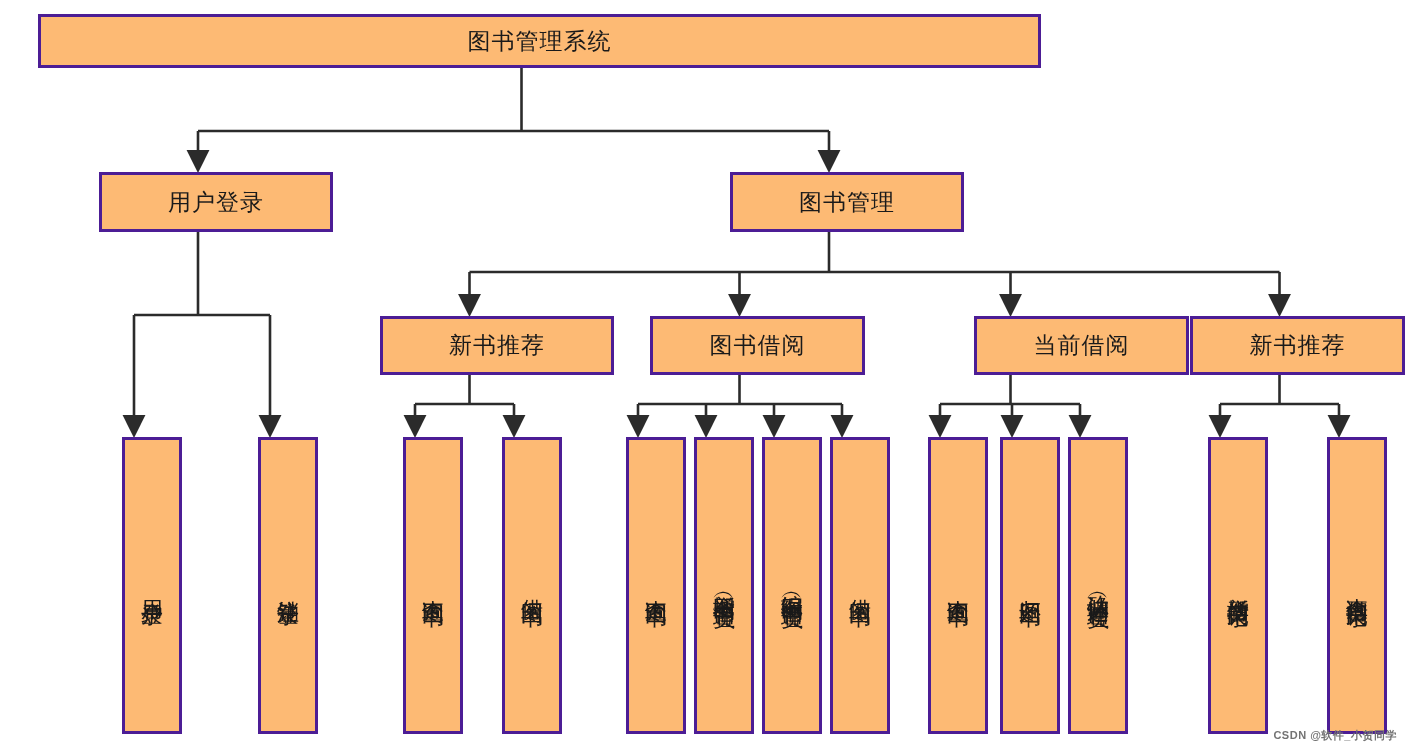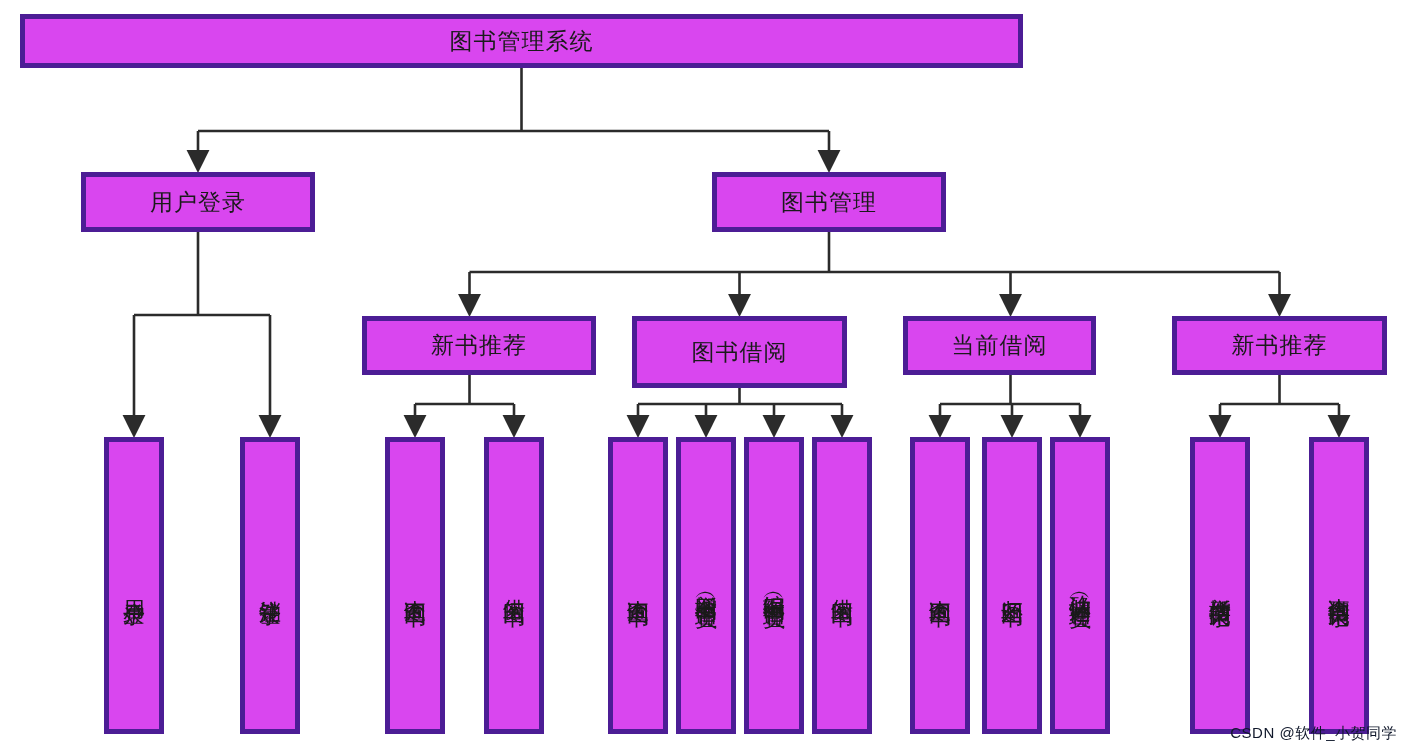--- a/index.html
+++ b/index.html
@@ -18,26 +18,27 @@
   #wires {
     position: absolute;
     left: 0; top: 0;
     width: 1405px;
     height: 747px;
     pointer-events: none;
   }
   .node {
     position: absolute;
     box-sizing: border-box;
-    background: #d946ef;
-    border: 5px solid #4c1d95;
+    background: #fdba74;
+    border: 3px solid #4c1d95;
     display: flex;
     align-items: center;
     justify-content: center;
     color: #1a1a1a;
+    margin-left: 18px;
   }
   .node.horiz {
     font-size: 23px;
     letter-spacing: 1px;
   }
   .node.vert {
     writing-mode: vertical-rl;
     text-orientation: upright;
     font-size: 22px;
     line-height: 1.18;
@@ -48,24 +49,25 @@
   .node.vert .label {
     writing-mode: vertical-rl;
     text-orientation: upright;
     display: block;
     max-height: 100%;
   }
   .watermark {
     position: absolute;
     right: 8px;
     bottom: 4px;
-    font-size: 15px;
-    color: #0f172a;
+    font-size: 11px;
+    color: #737373;
     white-space: nowrap;
     letter-spacing: 0.5px;
+    font-weight: bold;
   }
 </style>
 </head>
 <body>
 
 <div id="canvas">
 
   <svg id="wires" viewBox="0 0 1405 747" width="1405" height="747" xmlns="http://www.w3.org/2000/svg">
     <defs>
       <marker id="arrow" viewBox="0 0 12 12" refX="10" refY="6" markerWidth="9" markerHeight="9" orient="auto-start-reverse">
@@ -115,24 +117,24 @@
       </div>
       <div class="node horiz" style="left: 81px; top: 172px; width: 234px; height: 60px;">
         <span class="label">用户登录</span>
       </div>
       <div class="node horiz" style="left: 712px; top: 172px; width: 234px; height: 60px;">
         <span class="label">图书管理</span>
       </div>
       <div class="node horiz" style="left: 362px; top: 316px; width: 234px; height: 59px;">
         <span class="label">新书推荐</span>
       </div>
-      <div class="node horiz" style="left: 632px; top: 316px; width: 215px; height: 72px;">
+      <div class="node horiz" style="left: 632px; top: 316px; width: 215px; height: 59px;">
         <span class="label">图书借阅</span>
       </div>
-      <div class="node horiz" style="left: 903px; top: 316px; width: 193px; height: 59px; text-align: right;">
+      <div class="node horiz" style="left: 956px; top: 316px; width: 215px; height: 59px; text-align: right;">
         <span class="label">当前借阅</span>
       </div>
       <div class="node horiz" style="left: 1172px; top: 316px; width: 215px; height: 59px;">
         <span class="label">新书推荐</span>
       </div>
       <div class="node vert" style="left: 104px; top: 437px; width: 60px; height: 297px;">
         <span class="label">用户登录</span>
       </div>
       <div class="node vert" style="left: 240px; top: 437px; width: 60px; height: 297px;">
         <span class="label">注销登录</span>

